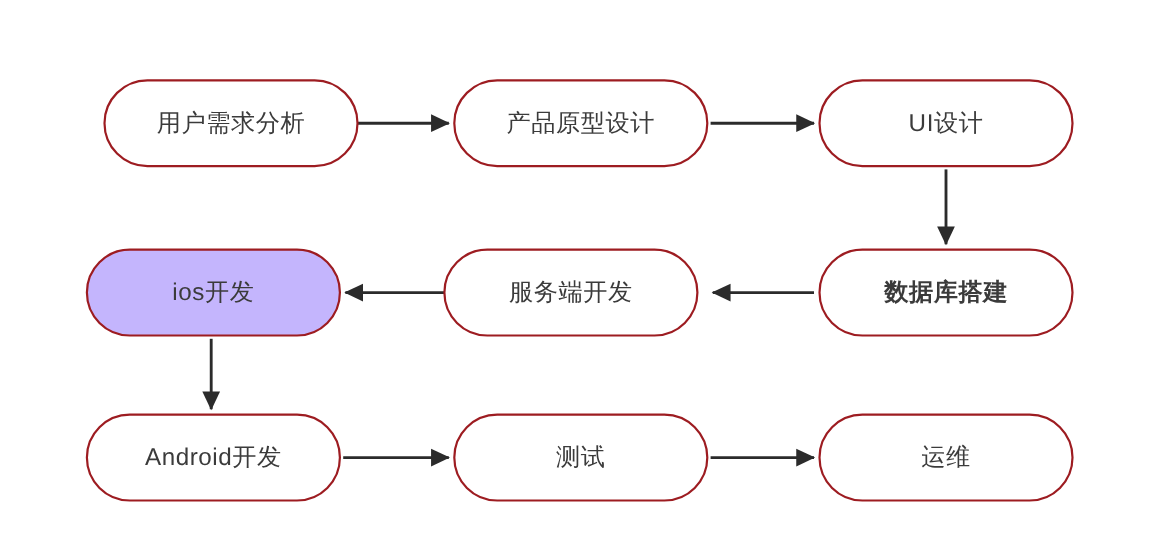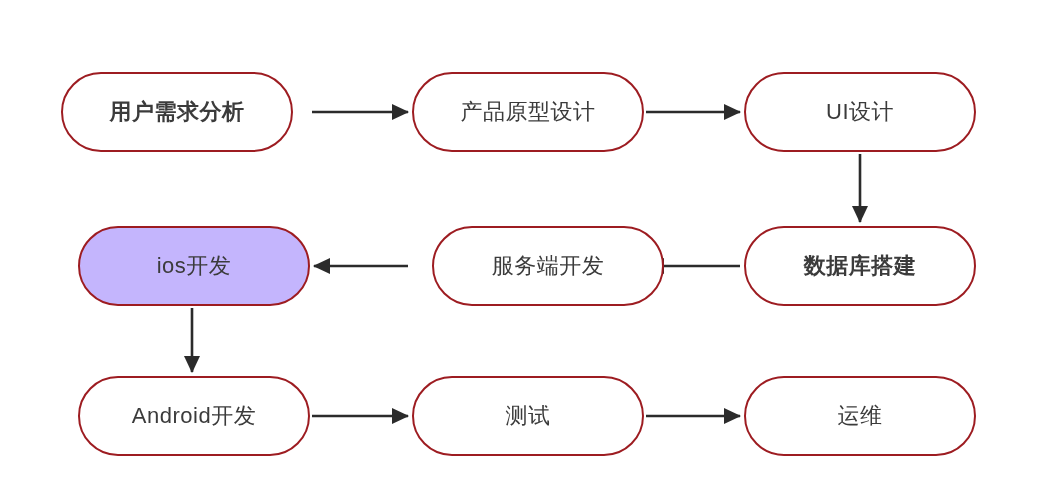--- a/index.html
+++ b/index.html
@@ -71,33 +71,33 @@
         <line x1="860" y1="154" x2="860" y2="222" marker-end="url(#arrowhead)" stroke="#2b2b2b"></line>
         <line x1="740" y1="266" x2="648" y2="266" marker-end="url(#arrowhead)" stroke="#2b2b2b"></line>
         <line x1="408" y1="266" x2="314" y2="266" marker-end="url(#arrowhead)" stroke="#2b2b2b"></line>
         <line x1="192" y1="308" x2="192" y2="372" marker-end="url(#arrowhead)" stroke="#2b2b2b"></line>
         <line x1="312" y1="416" x2="408" y2="416" marker-end="url(#arrowhead)" stroke="#2b2b2b"></line>
         <line x1="646" y1="416" x2="740" y2="416" marker-end="url(#arrowhead)" stroke="#2b2b2b"></line>
       </g>
   </svg>
 
   <div class="node-layer">
-    <div class="node" style="left: 61px; top: 72px; width: 232px; height: 80px; border-color: rgb(157, 28, 33); background: rgb(255, 255, 255); color: rgb(59, 59, 59); font-weight: bold;">
+    <div class="node" style="left: 94px; top: 72px; width: 232px; height: 80px; border-color: rgb(157, 28, 33); background: rgb(255, 255, 255); color: rgb(59, 59, 59);">
       <span class="node-label">用户需求分析</span>
     </div>
     <div class="node" style="left: 412px; top: 72px; width: 232px; height: 80px; border-color: rgb(157, 28, 33); background: rgb(255, 255, 255); color: rgb(59, 59, 59);">
       <span class="node-label">产品原型设计</span>
     </div>
     <div class="node" style="left: 744px; top: 72px; width: 232px; height: 80px; border-color: rgb(157, 28, 33); background: rgb(255, 255, 255); color: rgb(59, 59, 59);">
       <span class="node-label">UI设计</span>
     </div>
     <div class="node" style="left: 78px; top: 226px; width: 232px; height: 80px; border-color: rgb(157, 28, 33); background: #c4b5fd; color: rgb(59, 59, 59);">
       <span class="node-label">ios开发</span>
     </div>
-    <div class="node" style="left: 432px; top: 226px; width: 232px; height: 80px; border-color: rgb(157, 28, 33); background: rgb(255, 255, 255); color: rgb(59, 59, 59); align-items: center;">
+    <div class="node" style="left: 403px; top: 226px; width: 232px; height: 80px; border-color: rgb(157, 28, 33); background: rgb(255, 255, 255); color: rgb(59, 59, 59); align-items: center;">
       <span class="node-label">服务端开发</span>
     </div>
     <div class="node" style="left: 744px; top: 226px; width: 232px; height: 80px; border-color: rgb(157, 28, 33); background: rgb(255, 255, 255); color: rgb(59, 59, 59); font-weight: bold;">
       <span class="node-label">数据库搭建</span>
     </div>
     <div class="node" style="left: 78px; top: 376px; width: 232px; height: 80px; border-color: rgb(157, 28, 33); background: rgb(255, 255, 255); color: rgb(59, 59, 59);">
       <span class="node-label">Android开发</span>
     </div>
     <div class="node" style="left: 744px; top: 376px; width: 232px; height: 80px; border-color: rgb(157, 28, 33); background: rgb(255, 255, 255); color: rgb(59, 59, 59);">
       <span class="node-label">运维</span>

